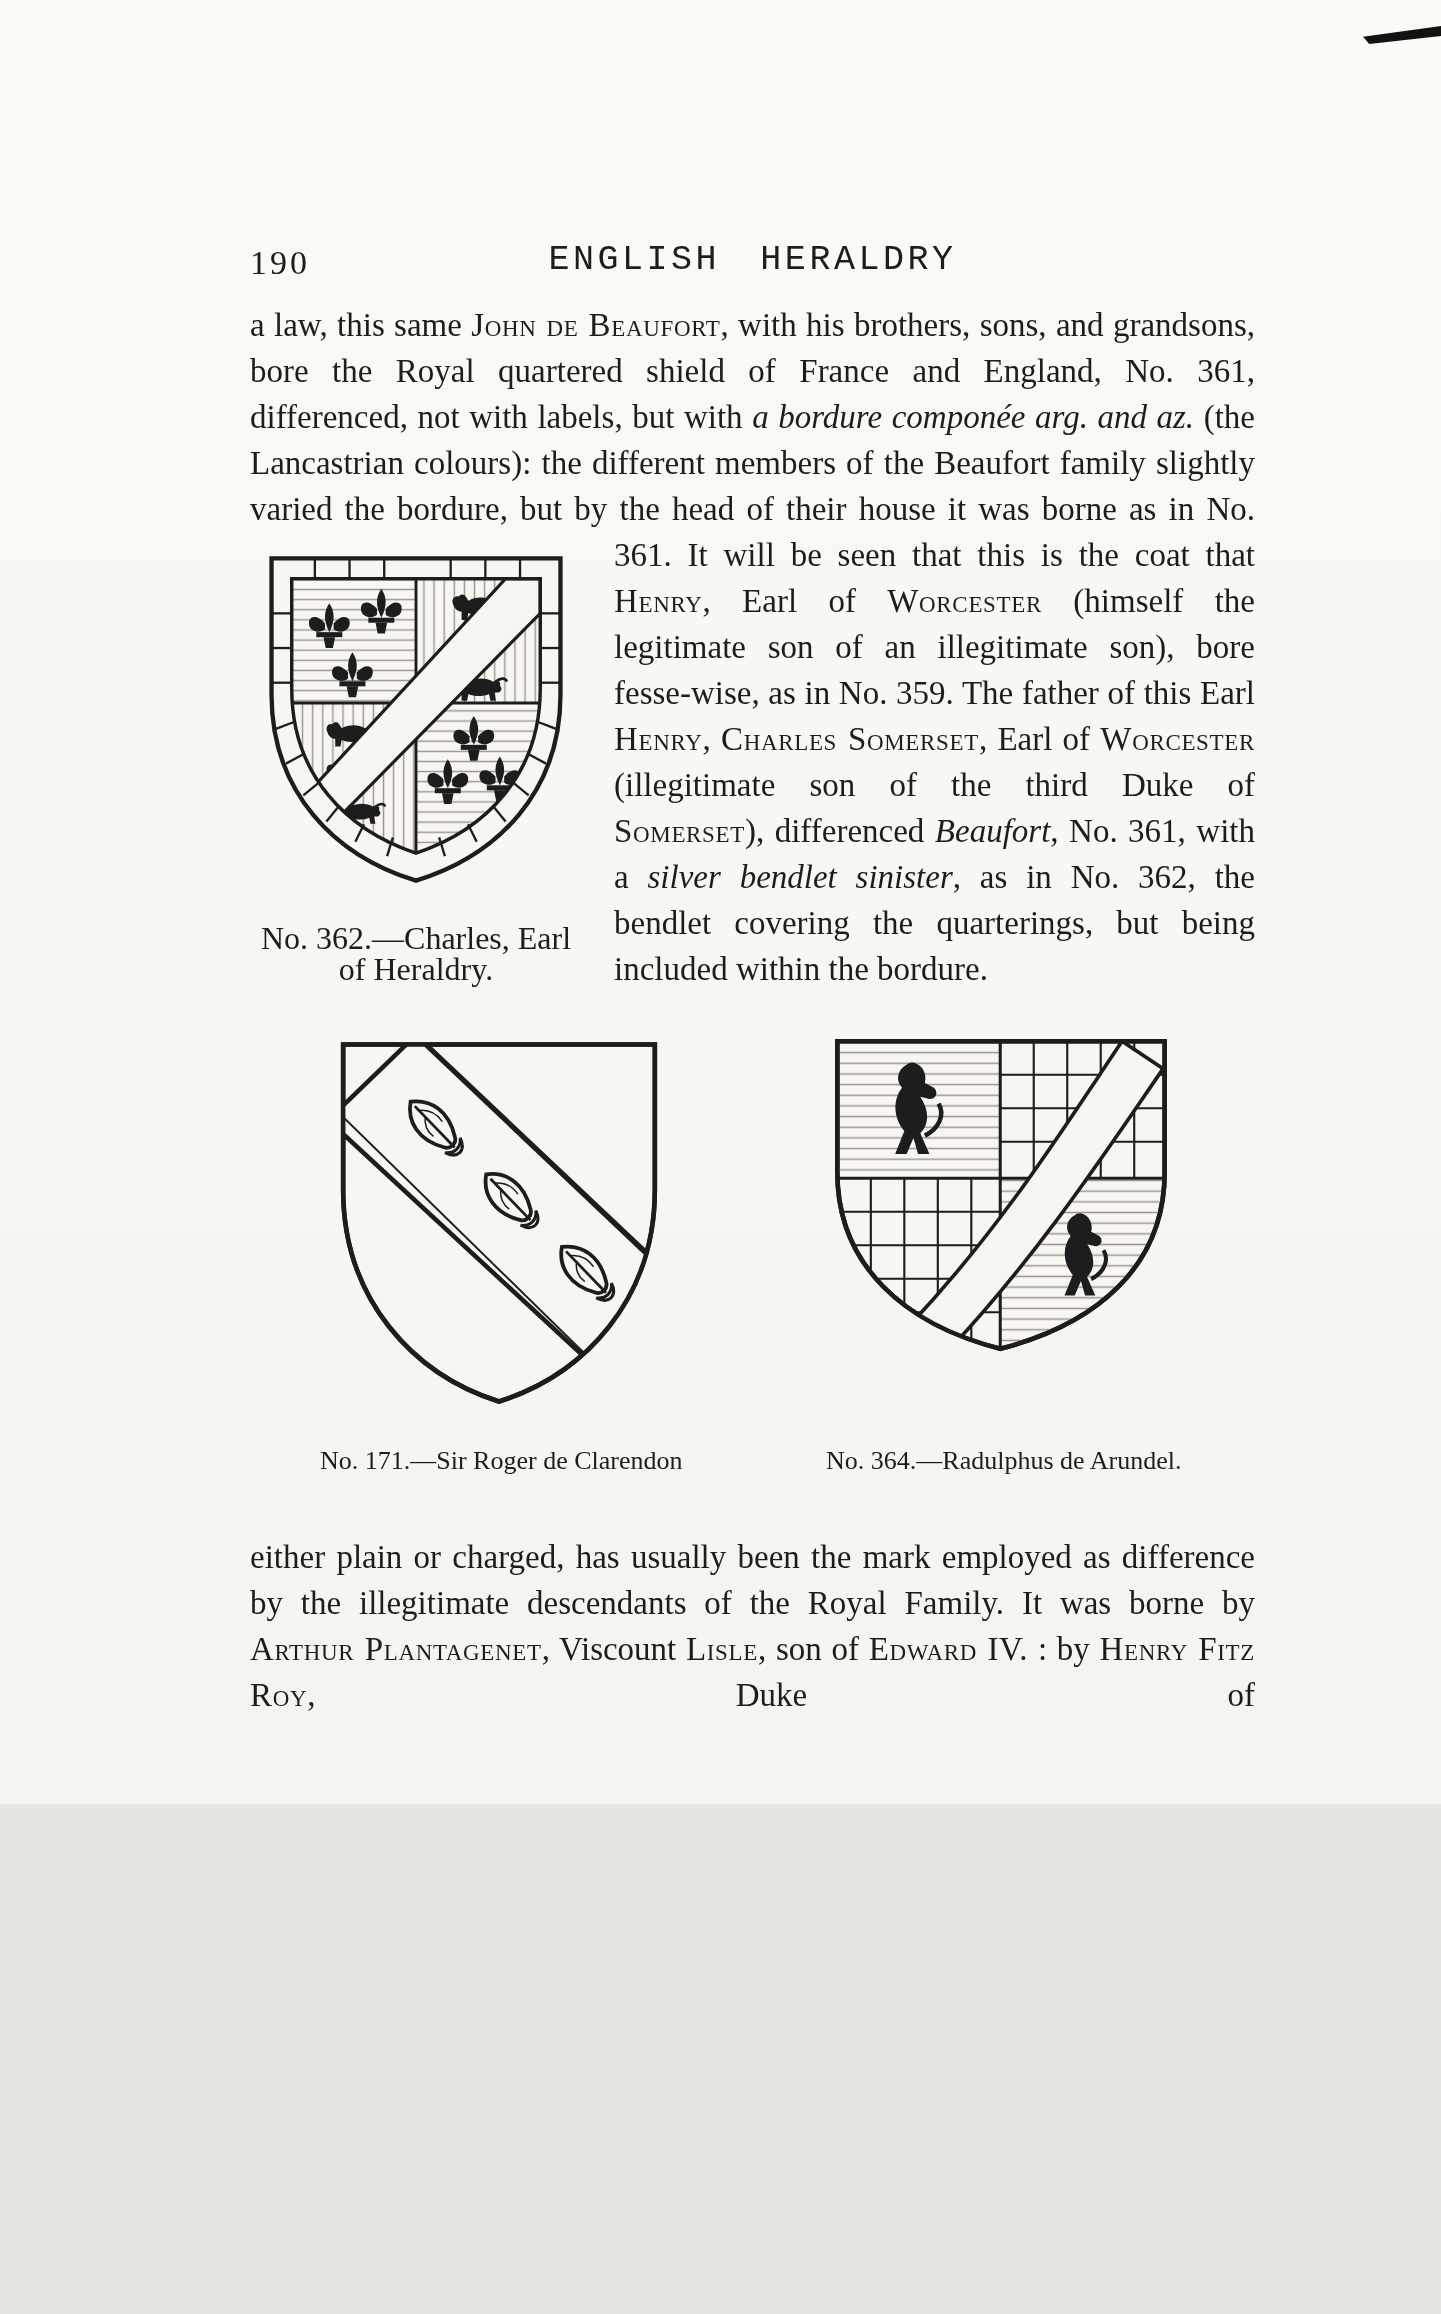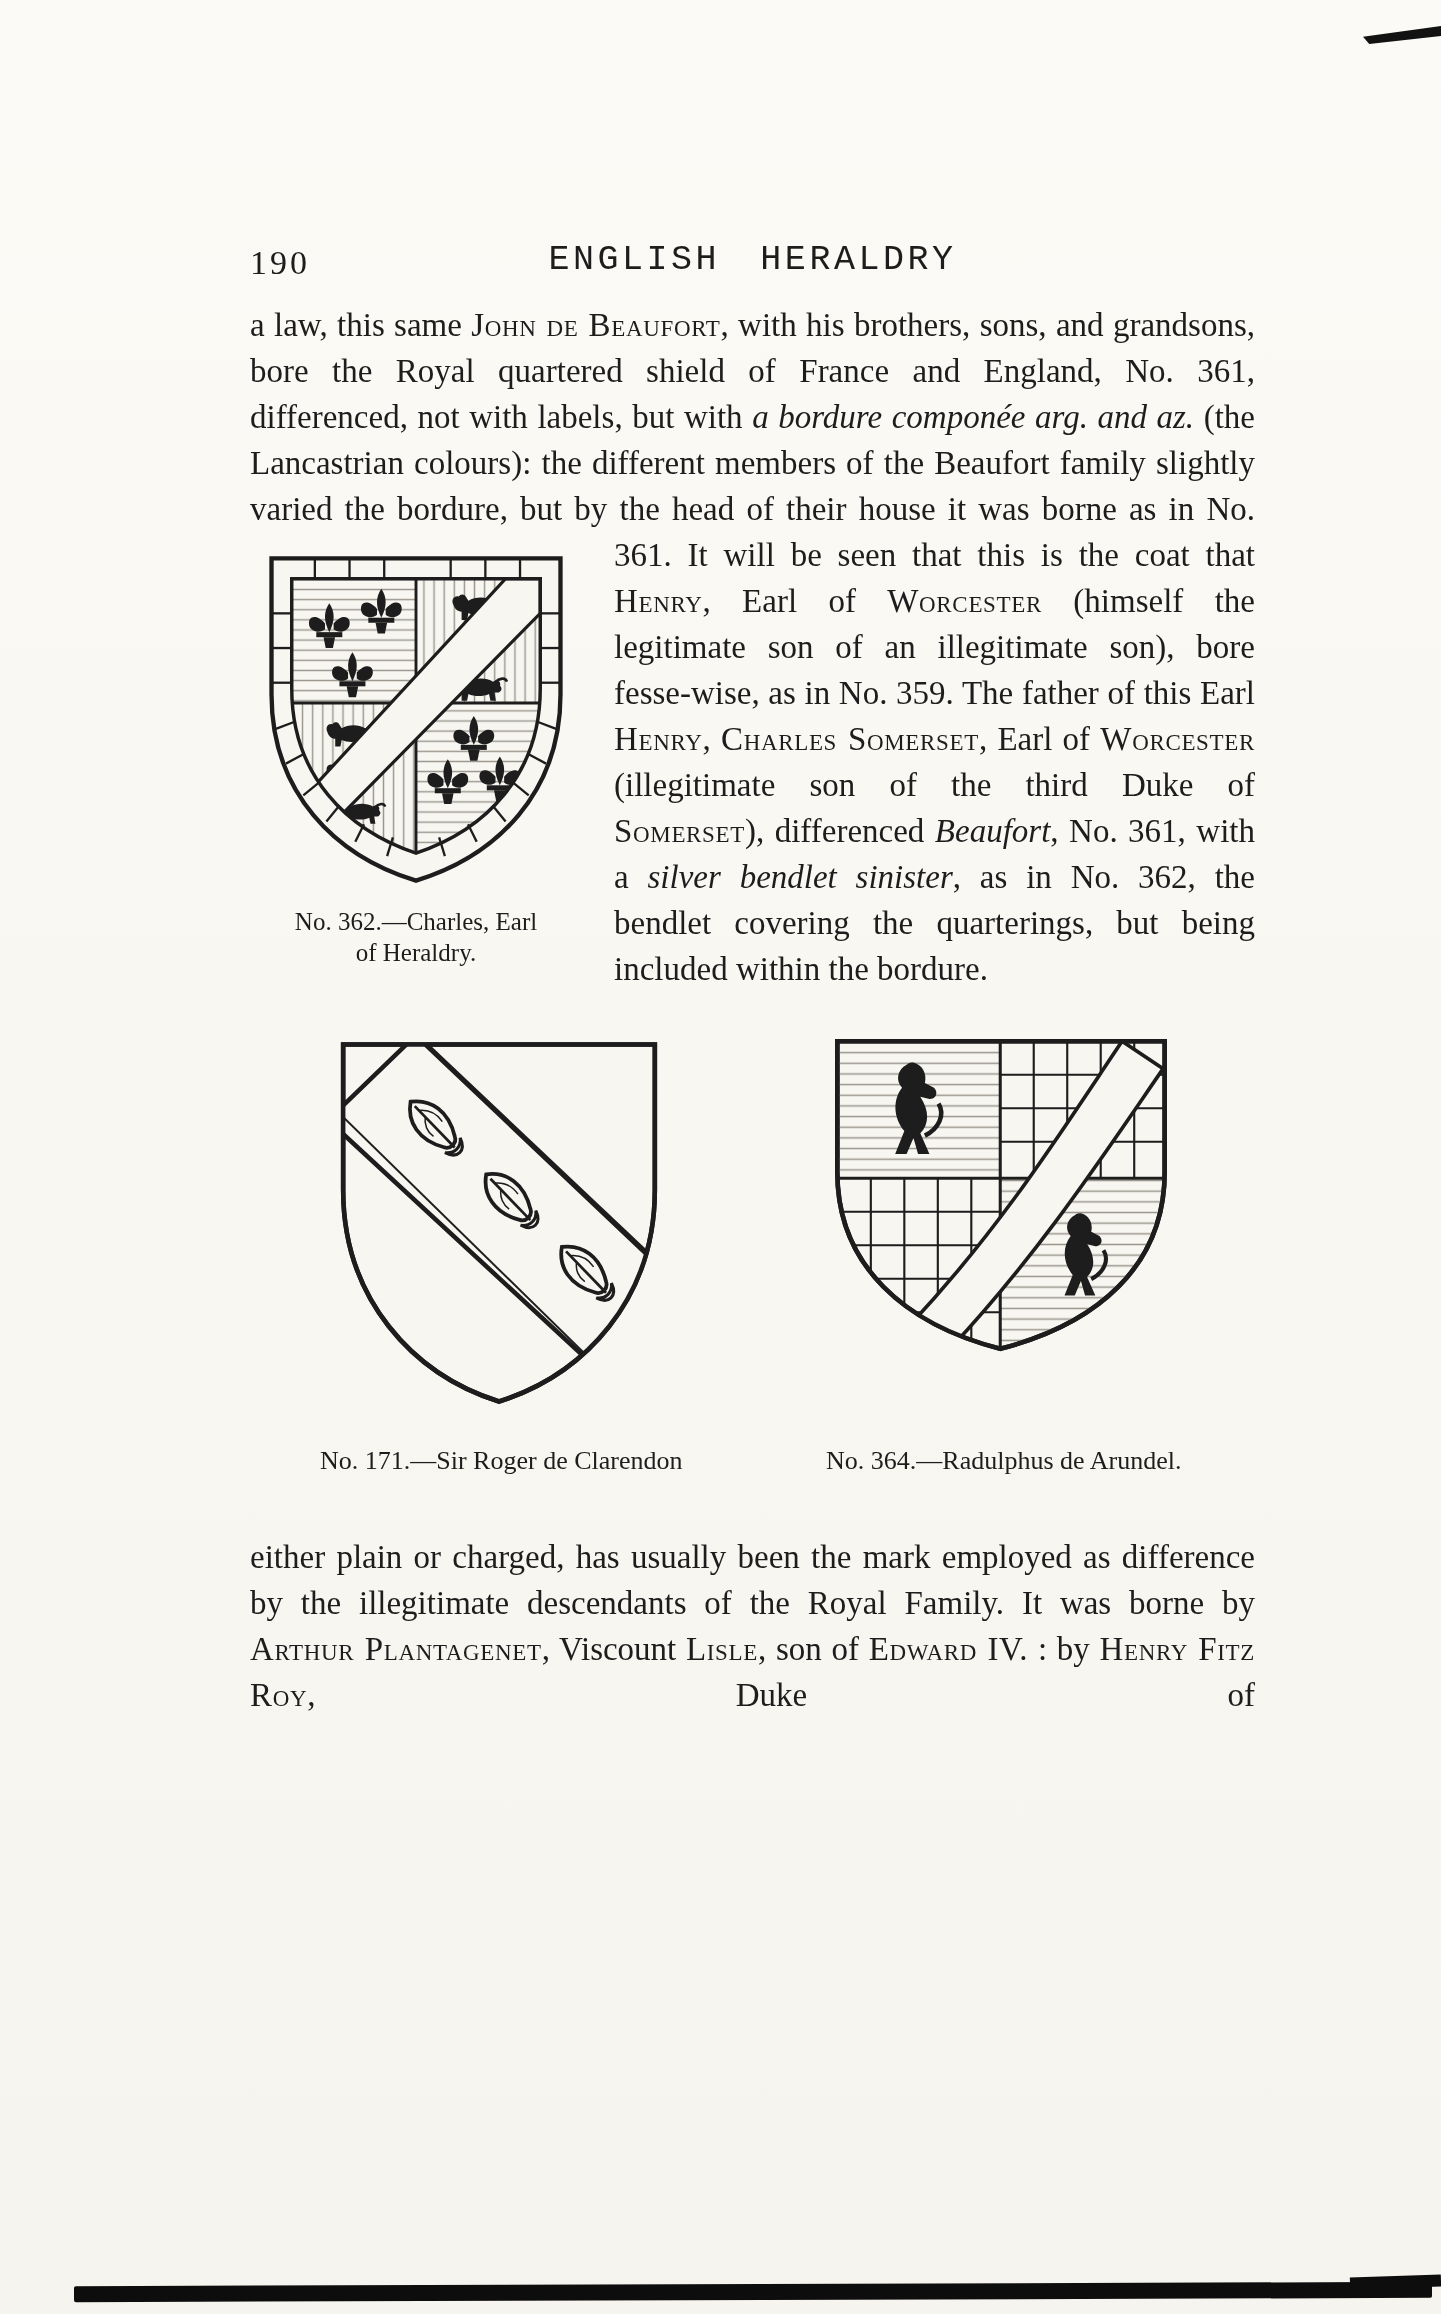--- a/index.html
+++ b/index.html
@@ -1,39 +1,39 @@
 <!DOCTYPE html>
 <html><head>
 <meta charset="utf-8">
 <style>
   html,body { margin:0; padding:0; background:#e8e6e0; }
   .page {
     position:relative;
-    width:1441px; height:2314px;
+    width:1441px; height:1804px;
     margin:0 auto;
     background:linear-gradient(#fbfaf6, #f6f4ee);
     overflow:hidden;
     font-family:"Liberation Serif", serif;
     color:#1d1d1d;
   }
   .content { position:absolute; left:250px; top:240px; width:1005px; }
 
   .header { position:relative; height:50px; margin-bottom:12px; }
   .pagenum { position:absolute; left:0; top:4px; font-size:34px; letter-spacing:3px; }
   .htitle { display:block; text-align:center; font-size:35px; letter-spacing:0.10em; word-spacing:0.45em;font-family:Liberation Mono, monospace; }
 
   .para { font-size:33px; line-height:46px; text-align:justify; margin:0; }
   .para.indent { text-indent:44px; }
   .para.justlast { text-align-last:justify; }
   .rt-sc { font-variant:small-caps; letter-spacing:0.02em; }
   .rt-i { font-style:italic;margin-top:44px; }
 
   .figfloat { float:left; width:332px; margin:12px 32px 4px 0; text-align:center; }
   .figfloat svg { display:block; margin:0 auto; }
-  .figcap { display:block; font-size:25px; line-height:31px; margin-top:8px; text-align:center; }
+  .figcap { display:block; font-size:32px; line-height:31px; margin-top:25px; text-align:center; }
 
   .figrow { display:flex; justify-content:space-around; align-items:flex-start; margin-top:34px; }
   .shieldbox { display:flex; align-items:flex-start; justify-content:center; }
   .caprow { display:flex; margin-top:26px; }
   .capcell { width:50%; text-align:center; font-size:26px; }
 
   .p3wrap { margin-top:58px; }
 
   .corner-mark {
     position:absolute; top:26px; right:0; width:78px; height:18px;

